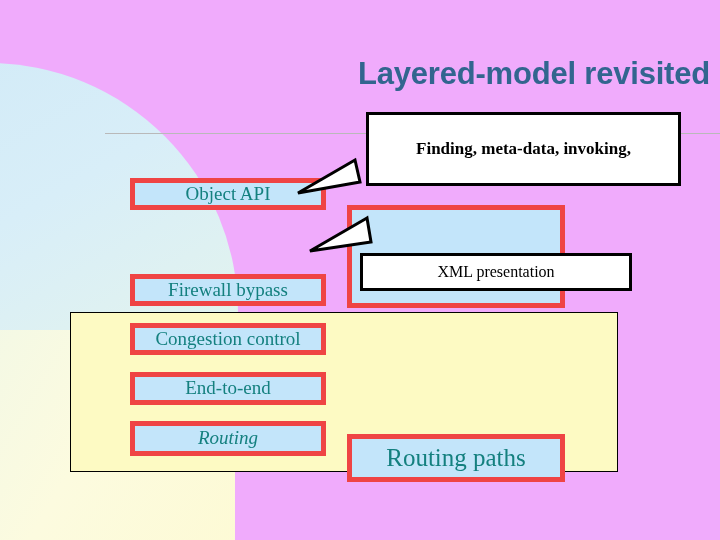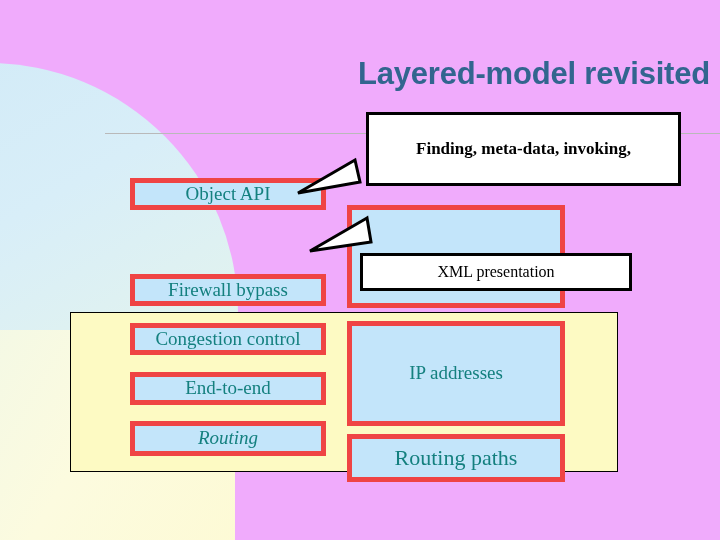--- a/index.html
+++ b/index.html
@@ -123,23 +123,22 @@
   <div class="bg-circle"></div>
   <div class="bg-yellow-corner"></div>
   <div class="bg-hline"></div>
 
   <div class="title">Layered-model revisited</div>
 
   <div class="yellow-region"></div>
 
   <div class="lbox plain" style="left:347px; top:205px; width:218px; height:103px;"></div>
 
-  <div class="lbox" style="left:347px; top:321px; width:218px; height:105px; font-size:19px;">IP addresses</div>
 
-  <div class="lbox" style="left:347px; top:434px; width:218px; height:48px; font-size:22px;">Routing paths</div>
+  <div class="lbox" style="left:347px; top:434px; width:218px; height:48px; font-size:25px;">Routing paths</div>
 
   <div class="lbox" style="left:130px; top:178px; width:196px; height:32px;">Object API</div>
 
 
   <div class="lbox" style="left:130px; top:274px; width:196px; height:32px;">Firewall bypass</div>
 
   <div class="lbox" style="left:130px; top:372px; width:196px; height:33px;">End-to-end</div>
 
   <div class="lbox" style="left:130px; top:323px; width:196px; height:32px;">Congestion control</div>
 

